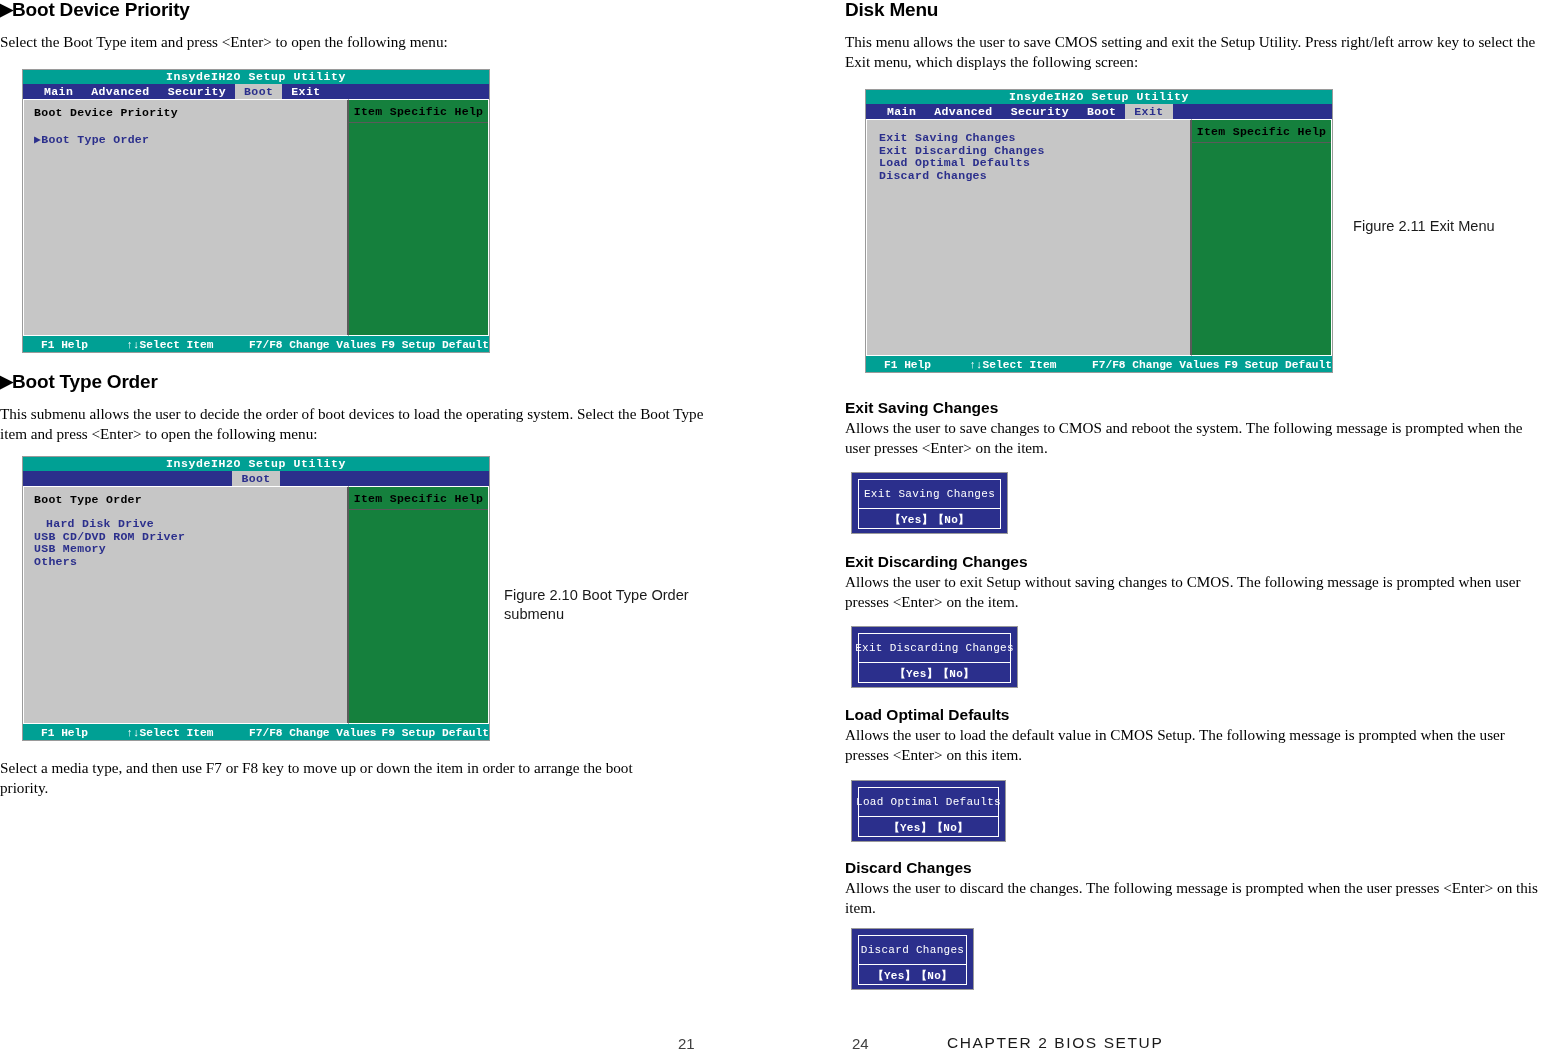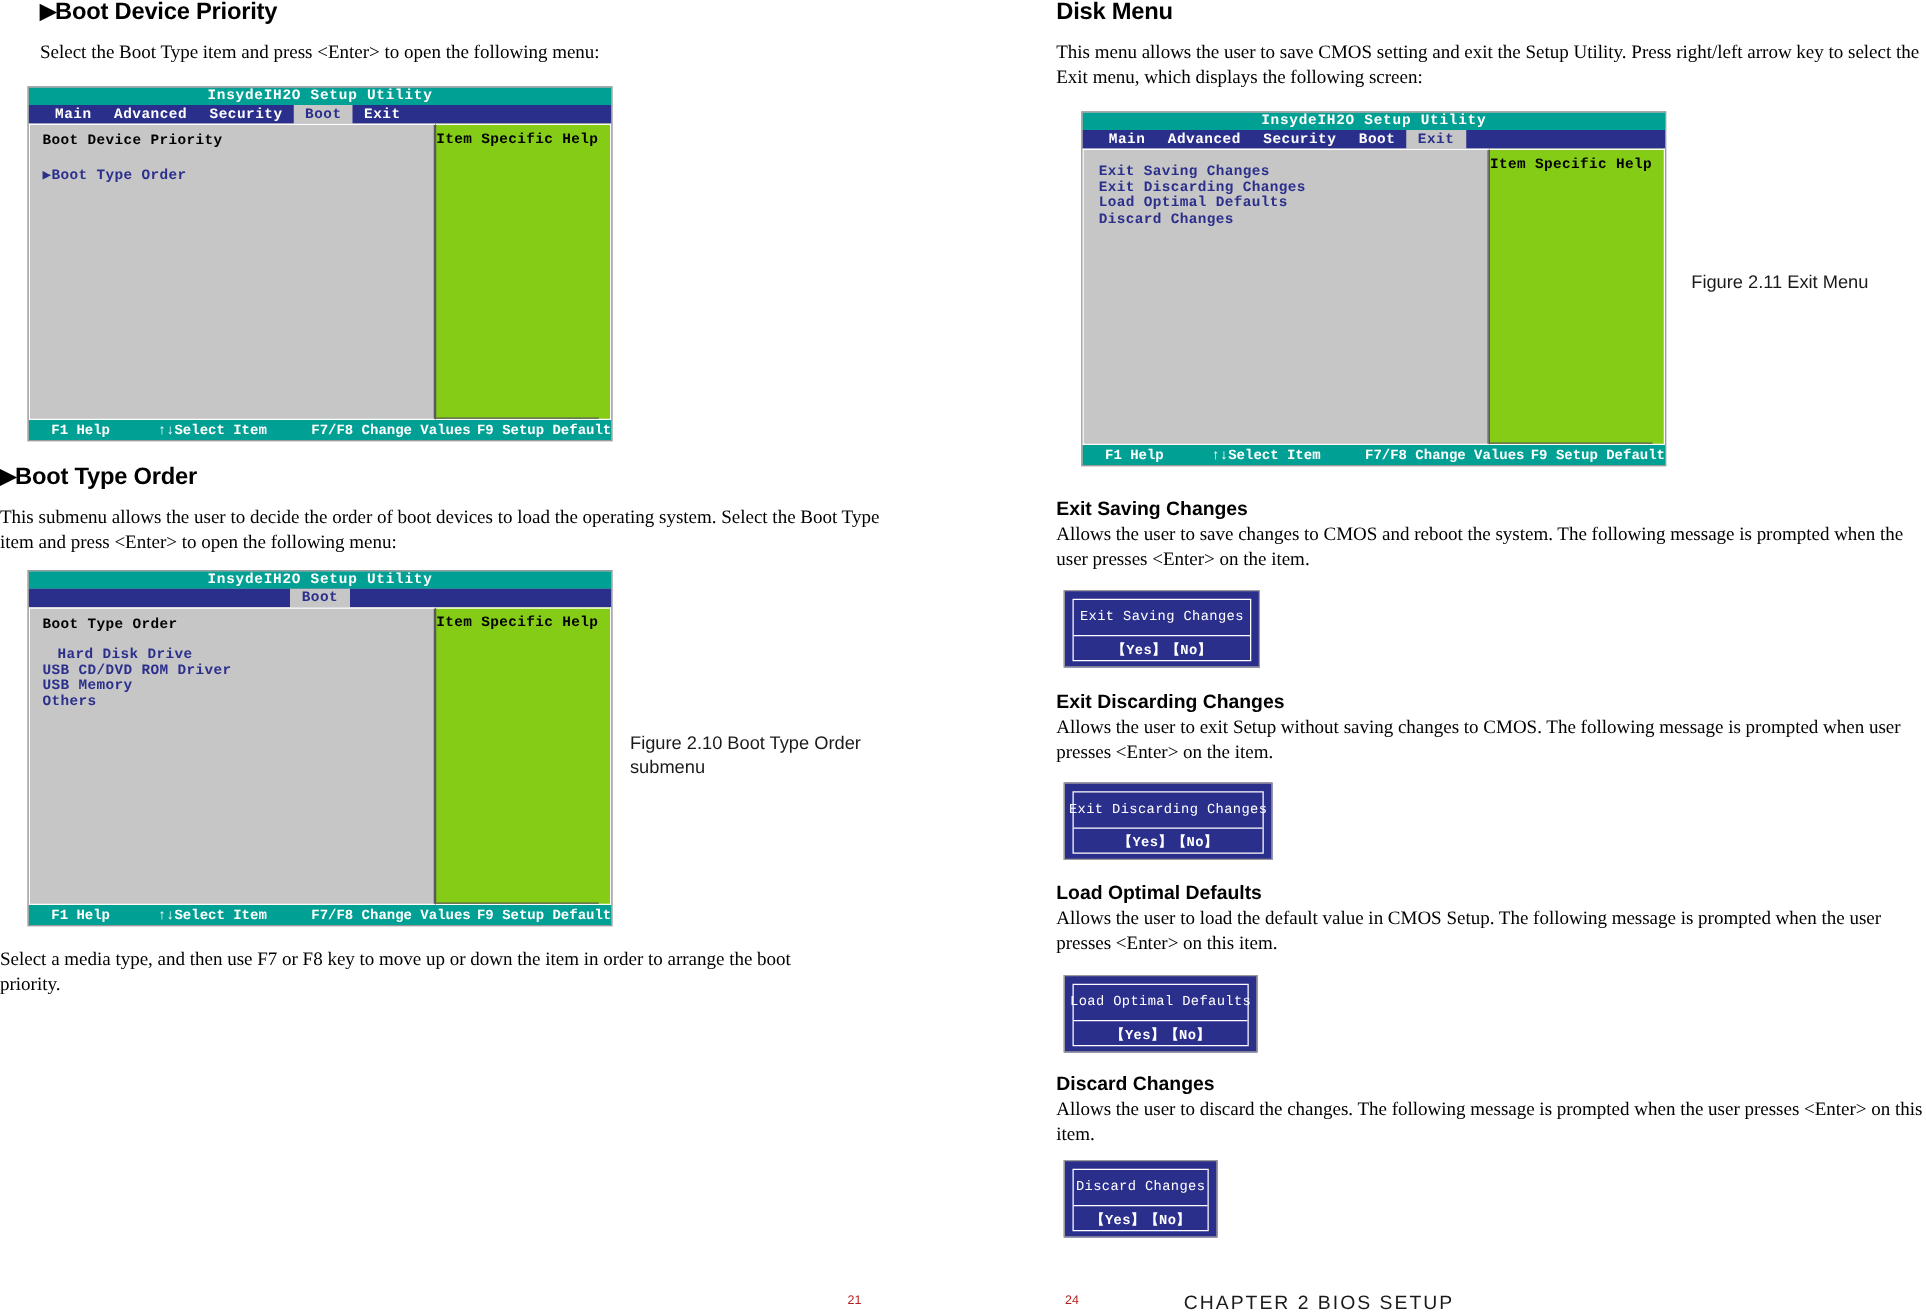--- a/index.html
+++ b/index.html
@@ -118,22 +118,23 @@
   .bios-left-pane::after{
     content:"";
     position:absolute; right:0; top:0; bottom:0; width:1px;
     background:#5a5a5a;
   }
   .bios-right-pane {
     flex: 0 0 auto;
     border: 1px solid #ffffff;
     border-left: 1px solid #5a5a5a;
     box-sizing: border-box;
-    background: #84cc16;
-    display: flex;
+    background: #15803d;
+    display: flex;
+    flex-direction: column;
     gap: 20px;
   }
   .ish-title {
     color: #000000;
     font-weight: bold;
     text-align: center;
     border-bottom: 1px solid #5a5a5a;
     letter-spacing: 0.3px;
     white-space: pre;
   }
@@ -192,37 +193,37 @@
     display: flex;
     align-items: center;
     justify-content: center;
     font-weight: bold;
   }
 
   
   .pg-num {
     position: absolute;
     font-family: "Liberation Sans", sans-serif;
-    font-size: 10px;
-    color: #b91c1c;
+    font-size: 15px;
+    color: #404040;
   }
   .pg-chapter {
     position: absolute;
     font-family: "Liberation Sans", sans-serif;
     font-size: 15.5px;
     letter-spacing: 1.6px;
     color: #1a1a1a;
   }
 </style>
 </head>
 <body>
 
 <div class="page page-left">
 
-  <div style="position:absolute; left:0px; top:0px; width:712px;margin-left:32px;">
+  <div style="position:absolute; left:0px; top:0px; width:712px;">
     <h2 class="sec-head">
       <span class="tri">▶</span><span>Boot Device Priority</span>
     </h2>
     <p class="body">Select the Boot Type item and press &lt;Enter&gt; to open the following menu:</p>
   </div>
 
   <div class="bios" style="position:absolute; left:22px; top:69px; width:468px; height:284px;">
     <div class="bios-title" style="font-size:11.5px; line-height:14px; height:14px;">InsydeIH2O Setup Utility</div>
 
     <div class="bios-menubar" style="height:15px; font-size:11.5px;">

